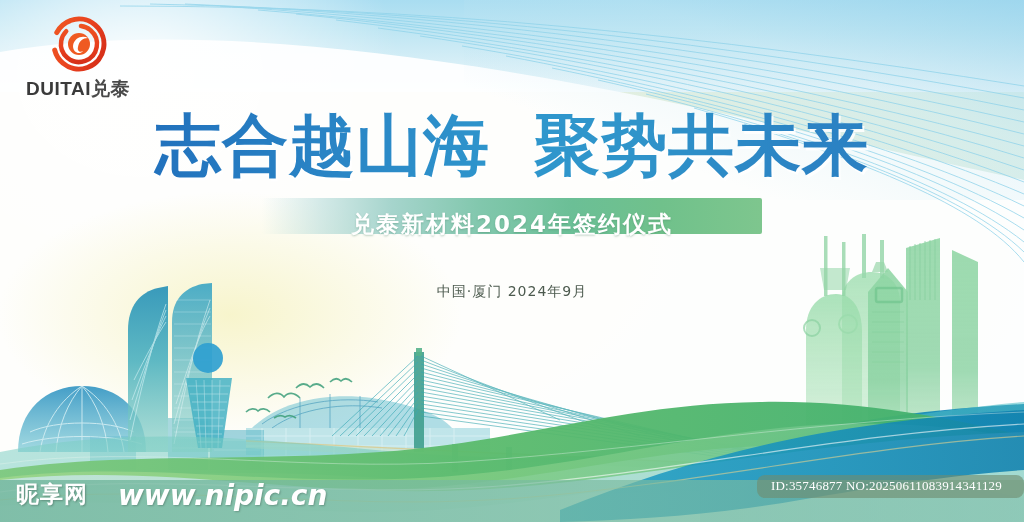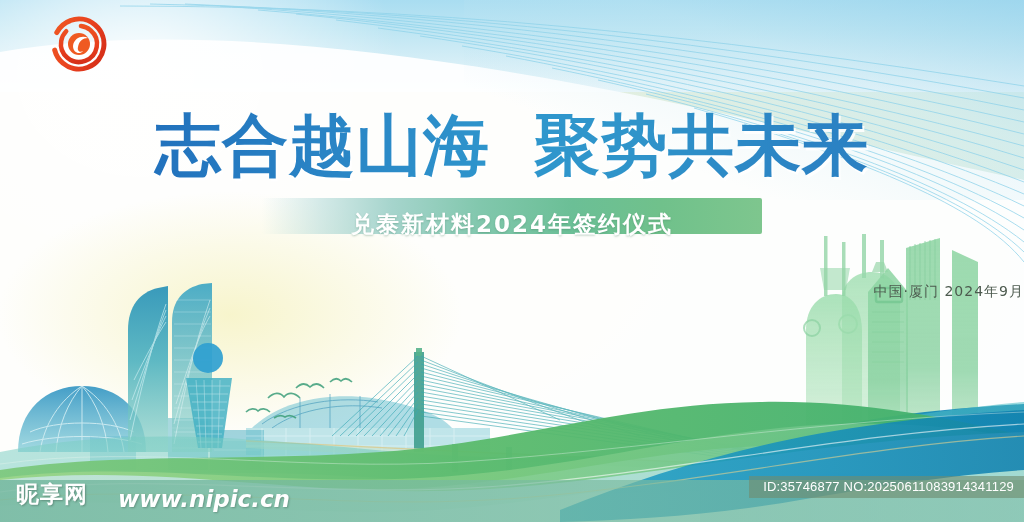--- a/index.html
+++ b/index.html
@@ -72,48 +72,49 @@
   }
   .subtitle{
     position:absolute;left:262px;top:198px;width:500px;height:52px;
     display:flex;align-items:center;justify-content:center;
     color:#ffffff;font-size:23px;font-weight:bold;letter-spacing:2px;
     font-family:"DejaVu Sans","Liberation Sans",sans-serif;
     text-shadow:0 1px 2px rgba(60,120,90,.35);
   }
   
   .meta{
-    position:absolute;left:0;top:283px;width:1024px;text-align:right;
+    position:absolute;left:0;top:283px;width:1024px;text-align:center;
     font-size:14px;color:#4c5a4e;letter-spacing:1px;
     font-family:"DejaVu Sans","Liberation Sans",sans-serif;
   }
   
   .wm{
     position:absolute;left:0;bottom:0;width:100%;height:42px;
     background:linear-gradient(90deg, rgba(110,180,155,.80) 0%, rgba(120,186,160,.72) 45%, rgba(130,190,160,.55) 100%);
   }
   .wm-logo{
     position:absolute;left:16px;bottom:12px;
     font-size:23px;font-weight:bold;color:#ffffff;letter-spacing:1px;
     font-family:"DejaVu Sans","Liberation Sans",sans-serif;
     text-shadow:1px 1px 2px rgba(0,0,0,.25);
   }
   .wm-url{
     position:absolute;left:118px;bottom:10px;
-    font-size:23px;font-style:italic;font-weight:bold;color:#ffffff;
+    font-size:28px;font-style:italic;font-weight:bold;color:#ffffff;
     font-family:"DejaVu Sans","Liberation Sans",sans-serif;
     text-shadow:1px 1px 2px rgba(0,0,0,.22);
   }
   .wm-id{
     position:absolute;right:0;bottom:24px;
-    padding:3px 10px 4px 14px;
+    padding:3px 22px 4px 14px;
     background:rgba(112,140,112,.62);
     color:#ffffff;font-size:13px;letter-spacing:.2px;
-    font-family:Liberation Sans, sans-serif;
+    font-family:Liberation Serif, serif;
     white-space:nowrap;
+    border-radius:8px;
   }
 </style>
 </head>
 <body>
 
 <div id="poster">
 
   <div class="sky-band"></div>
   <svg class="svg-layer" viewBox="0 0 1024 522" preserveAspectRatio="none">
     <path d="M0,0 L0,60 C140,28 360,46 620,96 C780,126 900,150 1024,170 L1024,0 Z" fill="none"></path>
@@ -504,20 +505,21 @@
           <stop offset="0%" stop-color="#f05a22"></stop>
           <stop offset="55%" stop-color="#e8401f"></stop>
           <stop offset="100%" stop-color="#d02a16"></stop>
         </linearGradient>
       </defs>
       <path d="M29,3 A25,25 0 1,1 28.9,3 Z" fill="none" stroke="url(#gSwirl)" stroke-width="5" stroke-dasharray="120 18" stroke-linecap="round" transform="rotate(-20 29 28)"></path>
       <path d="M29,10 A18,18 0 1,1 28.9,10" fill="none" stroke="url(#gSwirl)" stroke-width="4.5" stroke-dasharray="86 16" stroke-linecap="round" transform="rotate(40 29 28)"></path>
       <circle cx="29" cy="28" r="11" fill="#ef5a22"></circle>
       <path d="M23,30 C24,22 32,19 38,22 C33,22 29,25 28,31 C27,35 30,37 33,35 C30,39 23,37 23,30 Z" fill="#ffffff"></path>
     </svg>
+    <div class="logo-word"><span>DUITAI</span><span class="cn">兑泰</span></div>
   </div>
 
   <div class="headline"><span>志合越山海</span><span class="gap"></span><span>聚势共未来</span></div>
 
   <div class="subbar"></div>
   <div class="subtitle">兑泰新材料2024年签约仪式</div>
 
   <div class="meta">中国·厦门  2024年9月</div>
 
   <div class="wm"></div>

